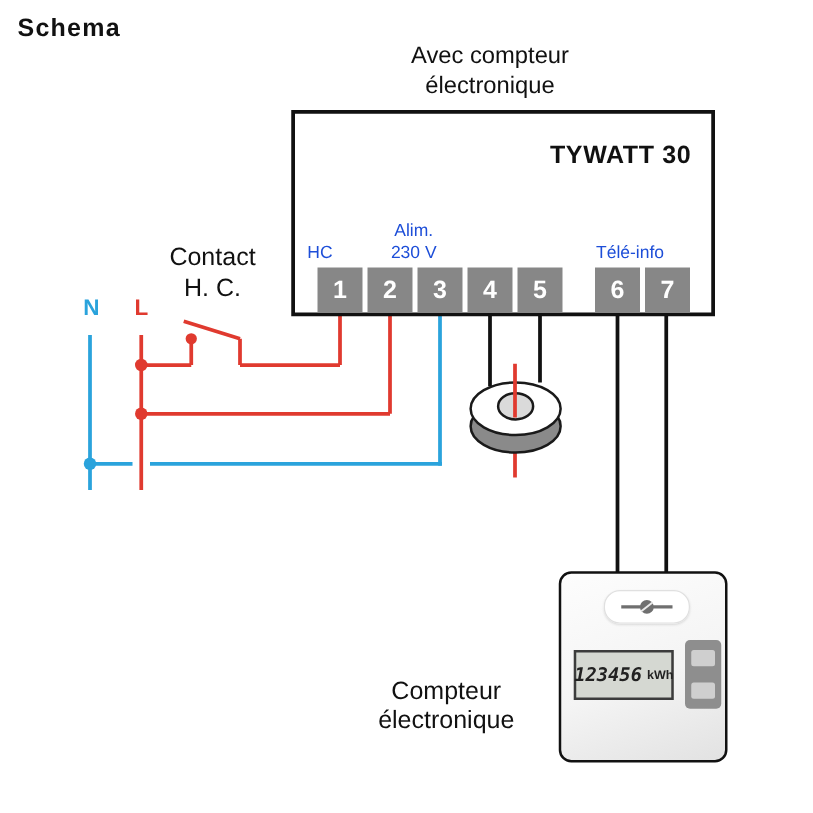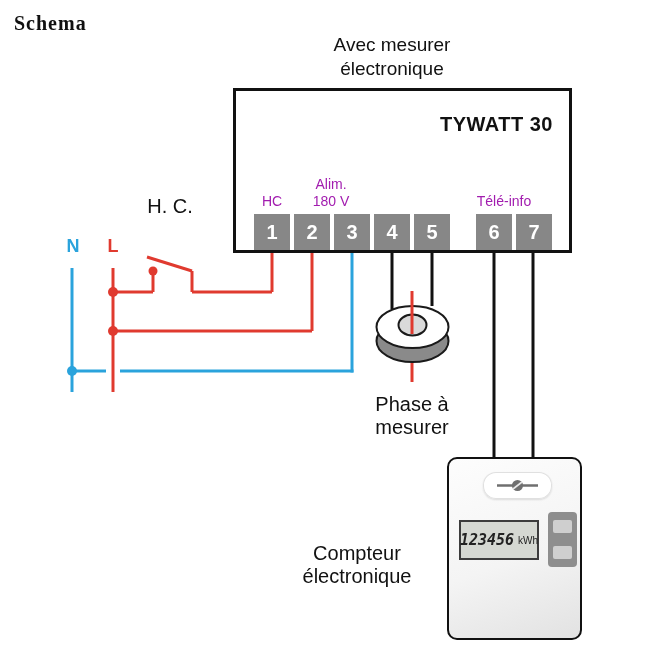--- a/index.html
+++ b/index.html
@@ -13,36 +13,36 @@
   .w-neutral{stroke:var(--neutral,#2AA3DC);}
   .w-black{stroke:#111;}
   .d-live{fill:var(--live,#E03A2F);}
   .d-neutral{fill:var(--neutral,#2AA3DC);}
   
   .tywatt-box{left:233px;top:88px;width:339px;height:165px;border:3px solid #111;
               box-sizing:border-box;background:transparent;}
   .tywatt-name{position:absolute;right:16px;top:22px;font-size:20px;font-weight:bold;letter-spacing:.5px;}
   .term{position:absolute;top:214px;width:36px;height:36px;background:var(--terminal,#878787);
         color:#fff;font-size:20px;font-weight:bold;display:flex;align-items:center;justify-content:center;}
-  .tlabel{font-size:14px;line-height:17px;color:#a21caf;white-space:nowrap;}
+  .tlabel{font-size:14px;line-height:17px;color:#1d4ed8;white-space:nowrap;}
   
   .big-label{font-size:20px;line-height:24px;color:#111;white-space:nowrap;}
   .caption{font-size:19px;line-height:24px;color:#111;white-space:nowrap;}
-  .title{font-size:20px;font-weight:bold;letter-spacing:1px;font-family:Liberation Serif, serif;}
+  .title{font-size:20px;font-weight:bold;letter-spacing:1px;}
   .nl{font-size:18px;font-weight:bold;}
   
-  .meter{left:447px;top:457px;width:135px;height:183px;border:2px solid #111;border-radius:10px;
+  .meter{left:447px;top:457px;width:135px;height:153px;border:2px solid #111;border-radius:10px;
          box-sizing:border-box;background:linear-gradient(160deg,#fdfdfd 0%,#f4f4f4 55%,#e2e2e2 100%);}
   .meter-pill{position:absolute;left:34px;top:13px;width:69px;height:27px;border-radius:13px;
               background:#fff;box-shadow:0 0 0 1px #e0e0e0 inset, 0 1px 2px rgba(0,0,0,.12);}
   .meter-lcd{position:absolute;left:10px;top:61px;width:80px;height:40px;background:#D5D8D2;
              border:2px solid #3c3c3c;box-sizing:border-box;display:flex;align-items:center;justify-content:center;gap:4px;}
   .lcd-digits{font-family:"DejaVu Sans Mono", monospace;font-style:italic;font-weight:bold;
               font-size:15px;color:#222;letter-spacing:0px;}
-  .lcd-unit{font-size:10px;font-weight:normal;color:#222;}
+  .lcd-unit{font-size:10px;font-weight:bold;color:#222;}
   .meter-panel{position:absolute;left:99px;top:53px;width:29px;height:55px;background:#8E8E8E;border-radius:4px;}
   .panel-btn{position:absolute;left:5px;width:19px;height:13px;background:#CFCFCF;border-radius:2px;}
 </style>
 </head>
 <body>
 
 <div id="canvas">
 
   <svg class="wires" width="650" height="650">
 
@@ -83,58 +83,55 @@
       <ellipse cx="412.5" cy="327" rx="36" ry="21" fill="#ffffff"></ellipse>
       <ellipse cx="412.5" cy="325" rx="14" ry="10.5" fill="#DADADA"></ellipse>
     </g>
 
     <line class="w-live" x1="412" y1="291" x2="412" y2="334" stroke-width="3"></line>
   </svg>
 
   <div class="abs title" style="left:14px;top:12px;">Schema</div>
 
   <div class="abs caption ctr" style="left:392px;top:33px;">
-    <div>Avec mesurer</div>
+    <div>Avec compteur</div>
     <div>électronique</div>
   </div>
 
   <div class="abs tywatt-box">
     <div class="tywatt-name">TYWATT 30</div>
   </div>
 
-  <div class="abs tlabel ctr" style="left:272px;top:193px;">
+  <div class="abs tlabel ctr" style="left:256px;top:193px;">
     <div>HC</div>
   </div>
   <div class="abs tlabel ctr" style="left:331px;top:176px;">
     <div>Alim.</div>
-    <div>180 V</div>
+    <div>230 V</div>
   </div>
   <div class="abs tlabel ctr" style="left:504px;top:193px;">
     <div>Télé-info</div>
   </div>
 
   <div class="term" style="left:254px;">1</div>
   <div class="term" style="left:294px;">2</div>
   <div class="term" style="left:334px;">3</div>
   <div class="term" style="left:374px;">4</div>
   <div class="term" style="left:414px;">5</div>
   <div class="term" style="left:476px;">6</div>
   <div class="term" style="left:516px;">7</div>
 
   <div class="abs big-label ctr" style="left:170px;top:194px;line-height:25px;">
+    <div>Contact</div>
     <div>H. C.</div>
   </div>
 
   <div class="abs nl ctr" style="left:73px;top:236px;color:var(--neutral,#2AA3DC);">N</div>
   <div class="abs nl ctr" style="left:113px;top:236px;color:var(--live,#E03A2F);">L</div>
 
-  <div class="abs big-label ctr" style="left:412px;top:393px;line-height:23px;">
-    <div>Phase à</div>
-    <div>mesurer</div>
-  </div>
 
   <div class="abs big-label ctr" style="left:357px;top:500px;line-height:23px;margin-top:42px;">
     <div>Compteur</div>
     <div>électronique</div>
   </div>
 
   <div class="abs meter">
     <div class="meter-pill">
       <svg width="69" height="27">
         <line x1="14" y1="13.5" x2="55" y2="13.5" stroke="#6f6f6f" stroke-width="2.5"></line>

